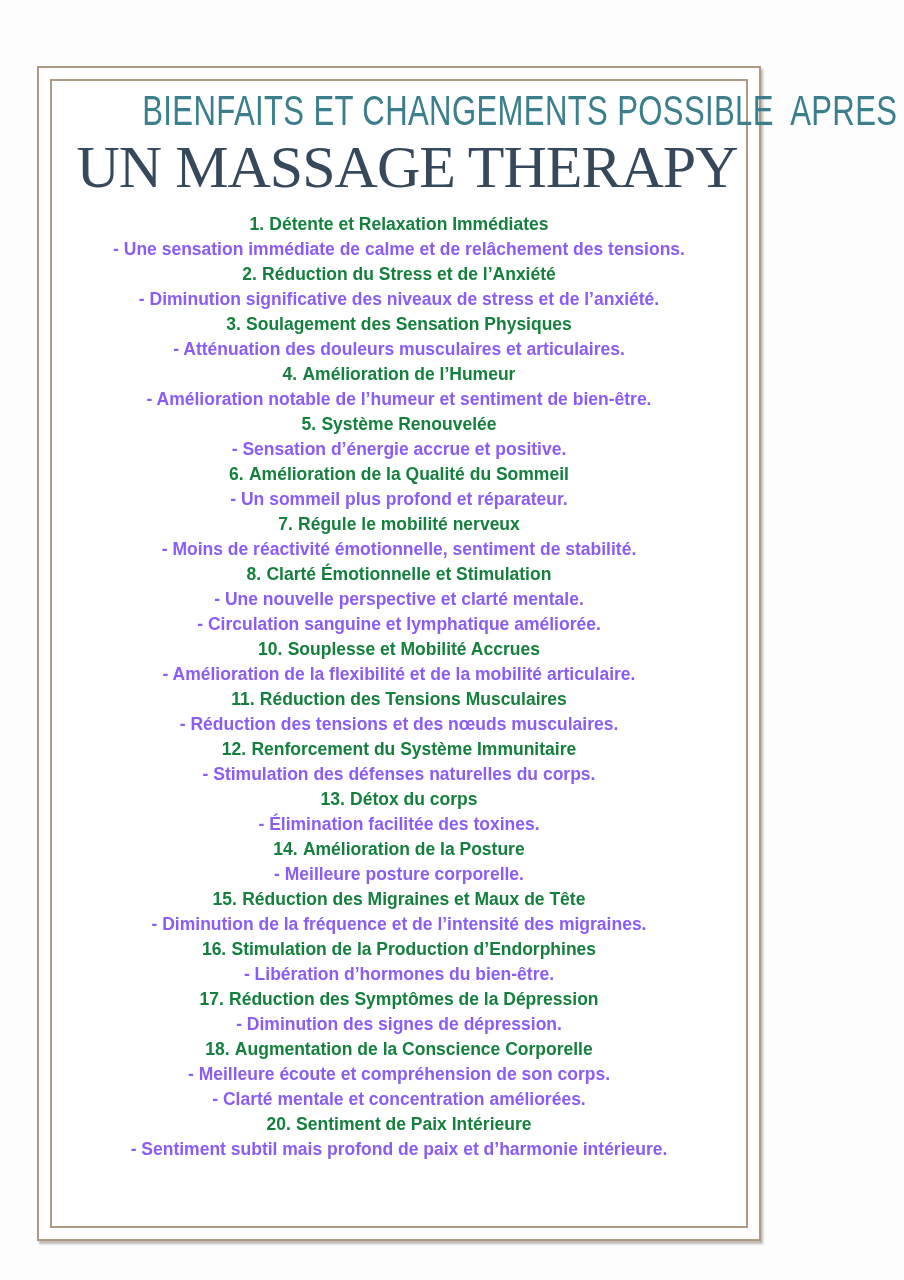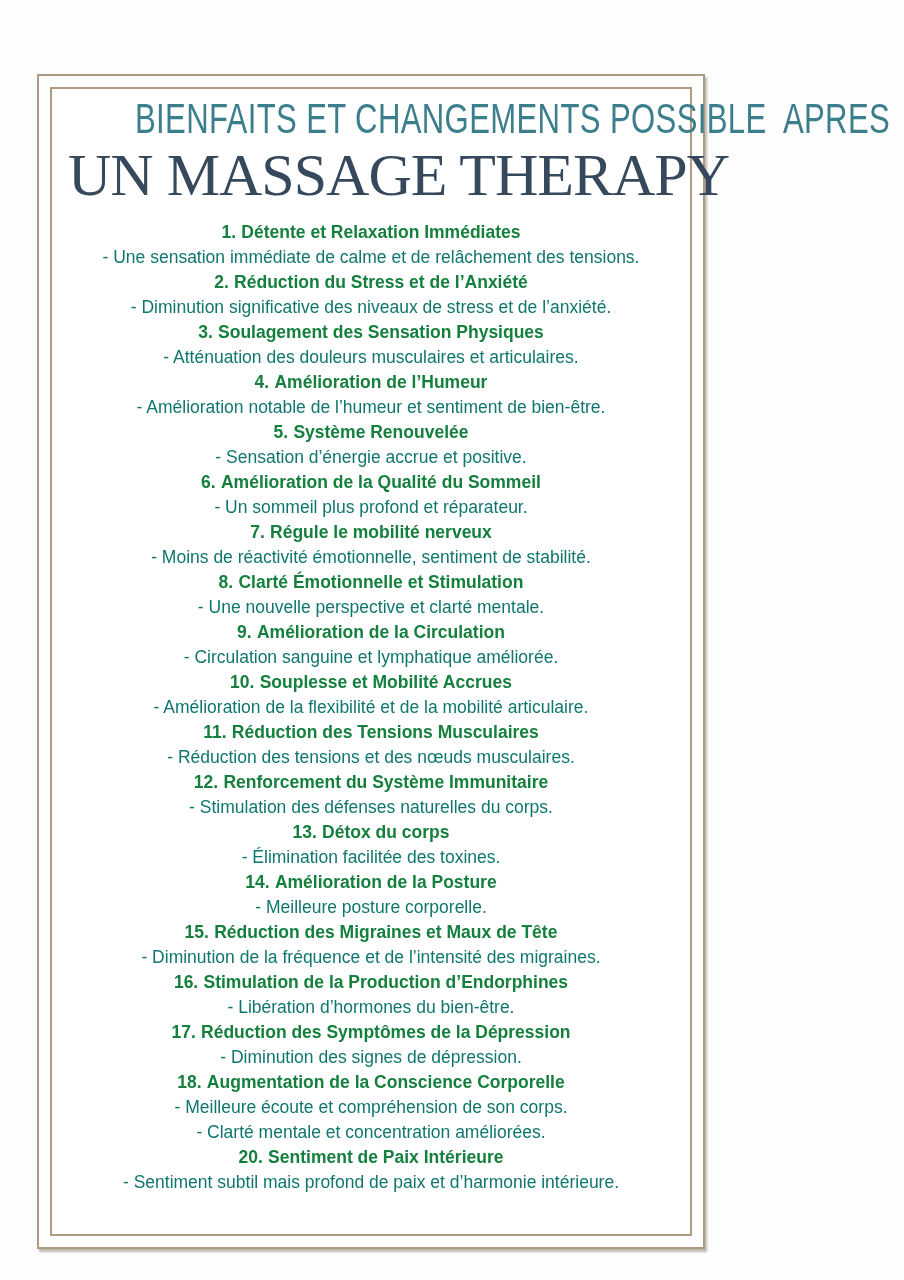--- a/index.html
+++ b/index.html
@@ -12,22 +12,22 @@
   }
   *{box-sizing:border-box;}
   html,body{margin:0;padding:0;}
   body{
     width:904px;height:1280px;
     background:var(--page-bg);
     font-family:"Liberation Sans",sans-serif;
     position:relative;overflow:hidden;
   }
   .outer-frame{
-    position:absolute;left:37px;top:74px;
-    width:668px;height:1175px;
+    position:absolute;left:37px;top:66px;
+    width:724px;height:1175px;
     border:2px solid var(--frame);
     background:var(--card-bg);
     box-shadow:2px 3px 2px rgba(96,86,70,.40);
   }
   .inner-frame{
     position:absolute;left:11px;top:11px;right:11px;bottom:11px;
     border:2px solid var(--frame);
   }
   .content{
     position:absolute;inset:0;
@@ -60,22 +60,22 @@
     font-size:17.5px;
     line-height:25px;
     color:var(--body-ink);
   }
   .benefit-heading{
     font-weight:700;
     color:#15803d;
   }
   .benefit-title{margin-left:0.30em;}
   .benefit-desc{
-    font-weight:400;
-    color:#0f766e;
+    font-weight:700;
+    color:#8b5cf6;
   }
 </style>
 </head>
 <body>
 
 <div class="outer-frame">
   <div class="inner-frame">
     <div class="content">
 
       <h2 class="subtitle">BIENFAITS ET CHANGEMENTS POSSIBLE  APRES</h2>
@@ -133,23 +133,20 @@
   </div>
 
   <div class="benefit-item">
     <div class="benefit-heading">
       <span class="benefit-num">8.</span><span class="benefit-title">Clarté Émotionnelle et Stimulation</span>
     </div>
     <div class="benefit-desc">- Une nouvelle perspective et clarté mentale.</div>
   </div>
 
   <div class="benefit-item">
-    <div class="benefit-heading">
-      <span class="benefit-num">9.</span><span class="benefit-title">Amélioration de la Circulation</span>
-    </div>
     <div class="benefit-desc">- Circulation sanguine et lymphatique améliorée.</div>
   </div>
 
   <div class="benefit-item">
     <div class="benefit-heading">
       <span class="benefit-num">10.</span><span class="benefit-title">Souplesse et Mobilité Accrues</span>
     </div>
     <div class="benefit-desc">- Amélioration de la flexibilité et de la mobilité articulaire.</div>
   </div>
 

